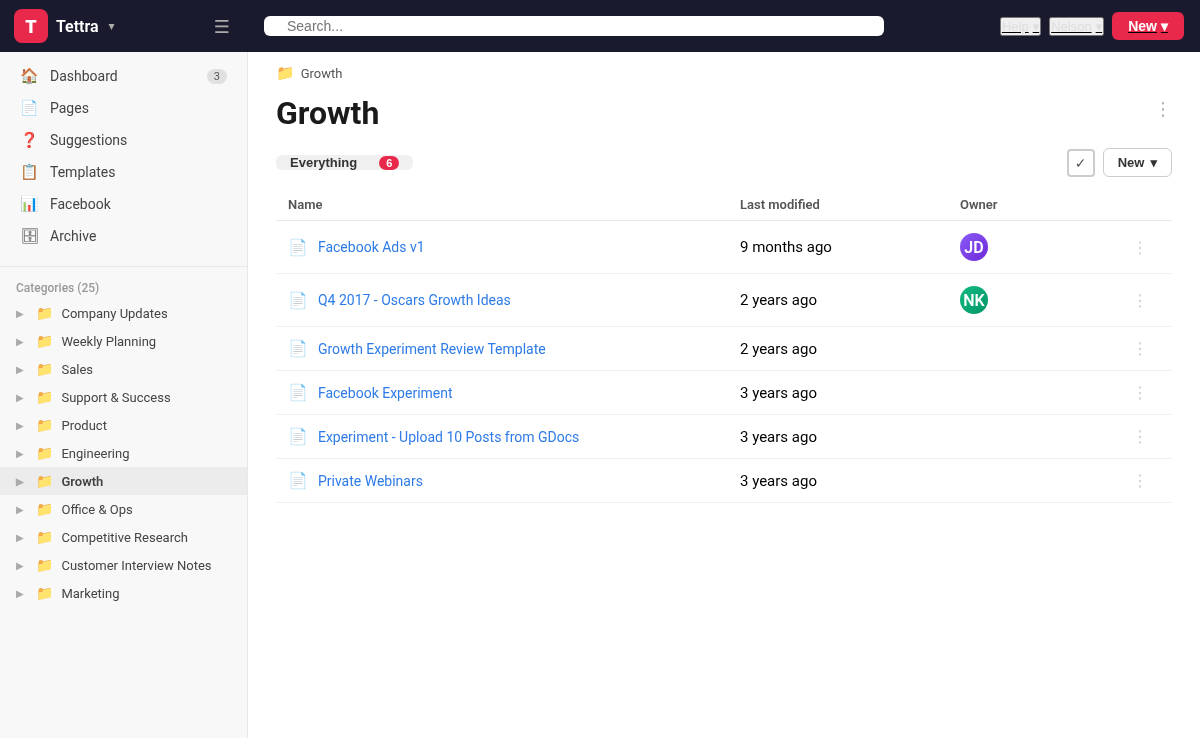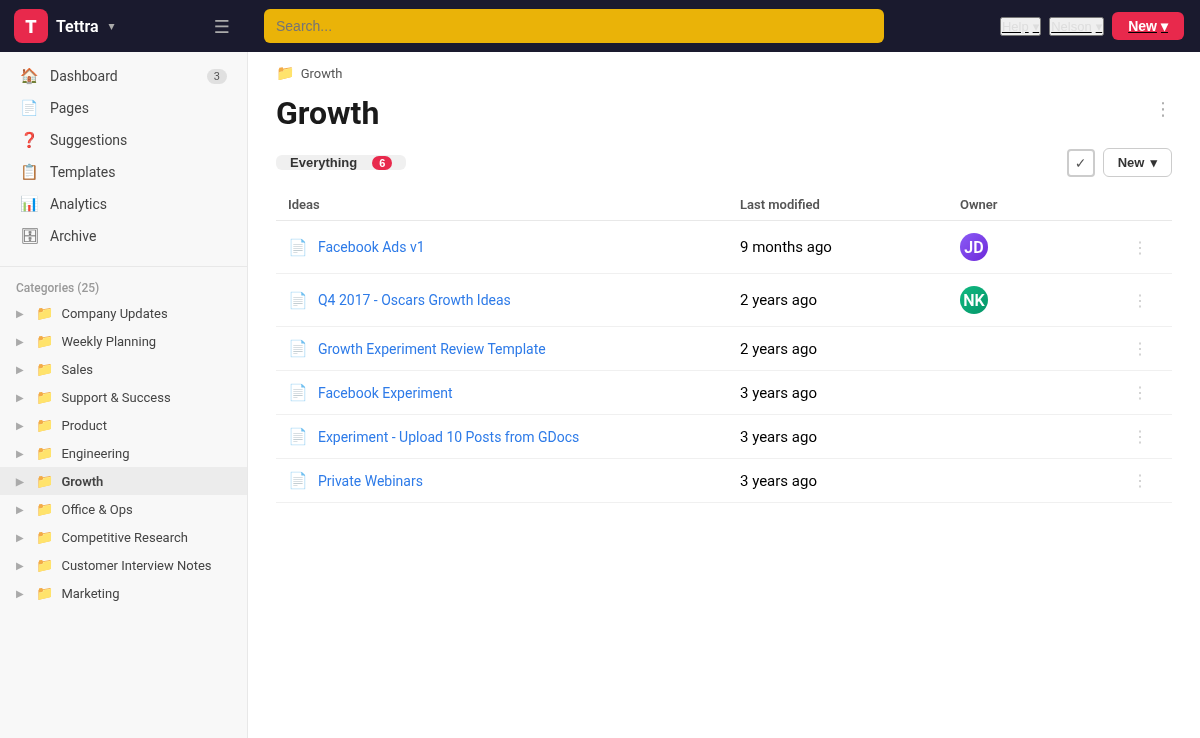--- a/index.html
+++ b/index.html
@@ -16,22 +16,22 @@
     .logo-icon {
       width: 34px; height: 34px; background: #e8294c; border-radius: 8px;
       display: flex; align-items: center; justify-content: center; color: #fff; font-weight: 900; font-size: 18px;
     }
     .logo-name { color: #fff; font-weight: 600; font-size: 16px; }
     .logo-chevron { color: #aaa; font-size: 12px; margin-left: 2px; }
     .hamburger { color: #aaa; font-size: 18px; margin-left: auto; cursor: pointer; padding: 4px; }
 
     .search-area { flex: 1; padding: 0 16px; }
     .search-input {
-      width: 100%; max-width: 620px; height: 34px; border-radius: 6px;
-      border: none; background: #eab308; padding: 0 12px; font-size: 14px; color: #555; outline: none;
+      width: 100%; max-width: 620px; height: 20px; border-radius: 6px;
+      border: none; background: #ffffff; padding: 0 23px; font-size: 14px; color: #555; outline: none;
     }
 
     .topbar-right { display: flex; align-items: center; gap: 8px; padding-right: 16px; text-decoration: underline; }
     .help-btn {
       color: #ddd; font-size: 13px; display: flex; align-items: center; gap: 4px; cursor: pointer;
     }
     .nelson-btn {
       color: #ddd; font-size: 13px; display: flex; align-items: center; gap: 4px; cursor: pointer;
     }
     .new-top-btn {
@@ -82,21 +82,21 @@
     }
     .page-title { font-size: 32px; font-weight: 700; color: #1a1a1a; padding: 8px 0 16px; }
     .header-dots { color: #aaa; font-size: 18px; cursor: pointer; align-self: flex-start; padding-top: 12px; }
 
     .toolbar {
       display: flex; align-items: center; justify-content: space-between;
       padding: 0 28px 12px;
     }
     .everything-tab {
       background: #f0f0f0; border: none; border-radius: 6px; padding: 0 14px;
-      font-size: 13px; font-weight: 600; color: #333; cursor: pointer; display: flex; align-items: center; gap: 15px;
+      font-size: 13px; font-weight: 600; color: #333; cursor: pointer; display: flex; align-items: center; gap: 22px;
     }
     .everything-count {
       background: #e8294c; color: #fff; border-radius: 10px; padding: 1px 7px; font-size: 11px;
     }
     .toolbar-right { display: flex; align-items: center; gap: 8px; }
     .checkbox-icon {
       width: 28px; height: 28px; border: 2px solid #ccc; border-radius: 4px; display: flex;
       align-items: center; justify-content: center; cursor: pointer; font-size: 14px; color: #555;
     }
     .new-btn {
@@ -180,21 +180,21 @@
     <div class="sidebar-nav-item">
       <span class="nav-icon">❓</span>
       <span>Suggestions</span>
     </div>
     <div class="sidebar-nav-item">
       <span class="nav-icon">📋</span>
       <span>Templates</span>
     </div>
     <div class="sidebar-nav-item">
       <span class="nav-icon">📊</span>
-      <span>Analytics</span>
+      <span>Facebook</span>
     </div>
     <div class="sidebar-nav-item">
       <span class="nav-icon">🗄</span>
       <span>Archive</span>
     </div>
   </nav>
 
   <div class="sidebar-divider"></div>
 
   <div class="categories-header">Categories (25)</div>
@@ -279,21 +279,21 @@
       <div class="checkbox-icon">✓</div>
       <button class="new-btn">
         <span>New</span>
         <span>▾</span>
       </button>
     </div>
   </div>
 
   <div class="table-container">
     <div class="table-header">
-      <div>Ideas</div>
+      <div>Name</div>
       <div>Last modified</div>
       <div>Owner</div>
       <div></div>
     </div>
     <div id="table-body">
 
     <div class="table-row">
       <div class="doc-name-cell">
         <span class="doc-icon">📄</span>
         <a class="doc-name">Facebook Ads v1</a>

